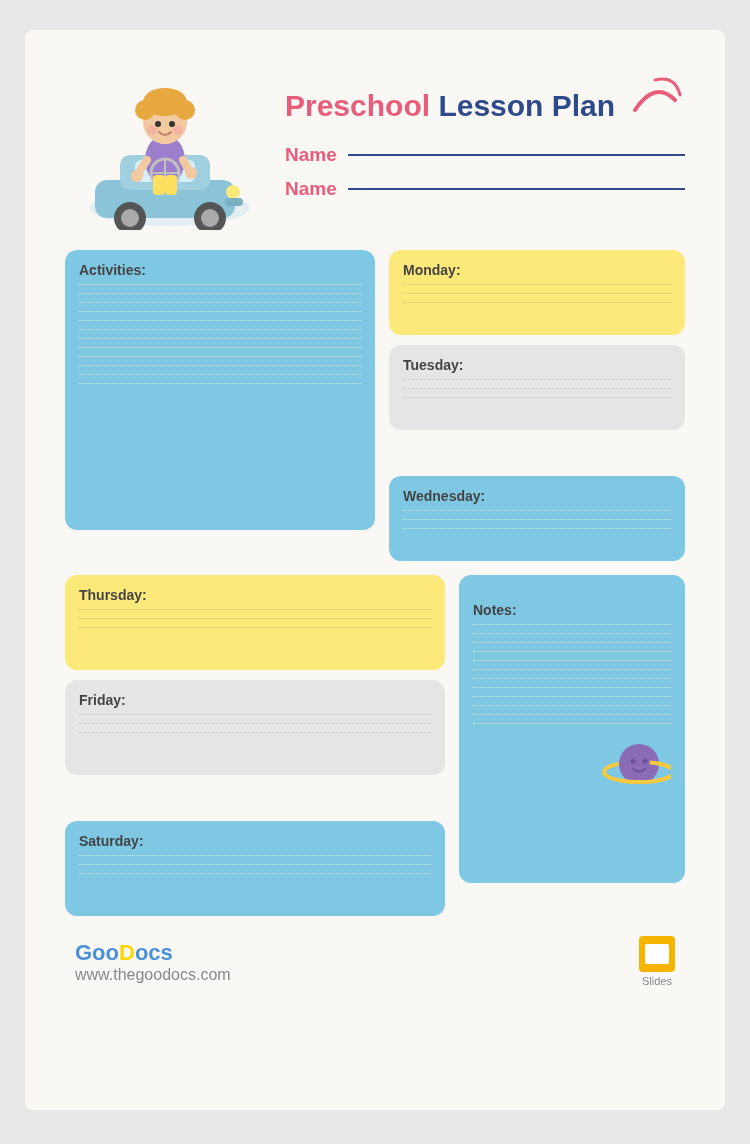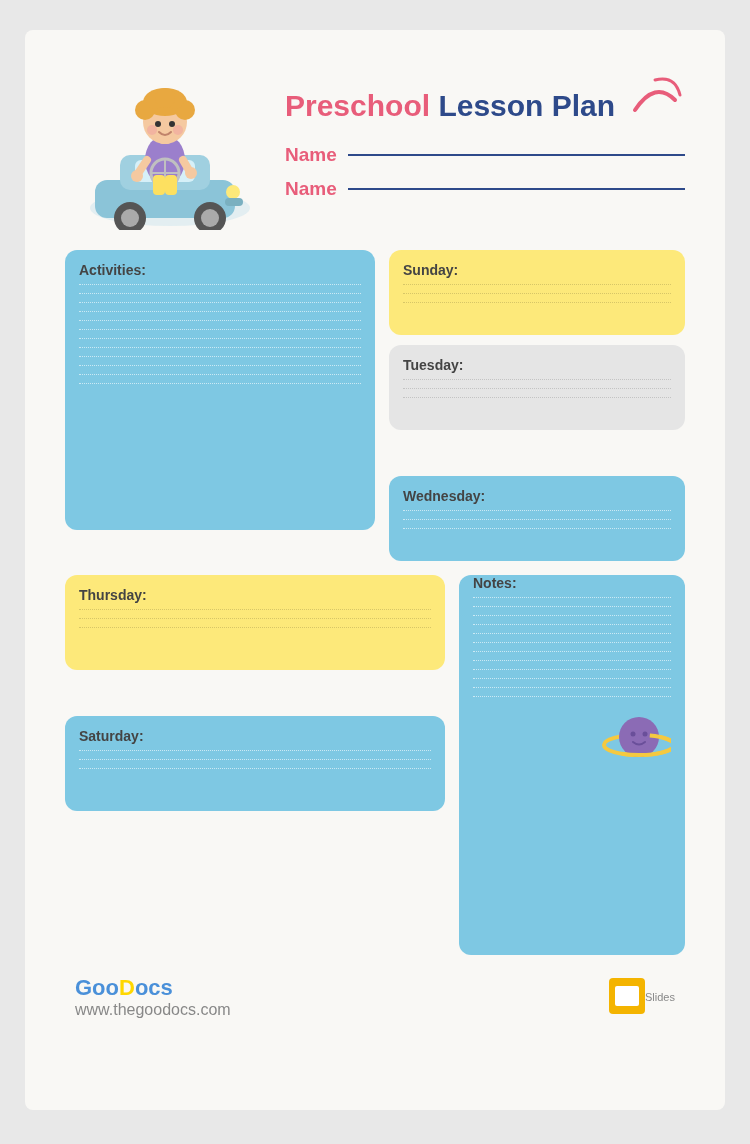--- a/index.html
+++ b/index.html
@@ -146,22 +146,22 @@
       flex: 1;
     }
     .day-box-md {
       border-radius: 12px;
       padding: 12px 14px;
       height: 95px;
     }
     .notes-box {
       background-color: #7ec8e3;
       border-radius: 12px;
-      padding: 0 14px;
-      height: 380px;
+      padding: 27px 14px;
+      height: 308px;
     }
     
     .footer {
       margin-top: 20px;
       display: flex;
       justify-content: space-between;
       align-items: center;
       padding: 0 10px;
     }
     .gooddocs-logo {
@@ -173,20 +173,21 @@
       font-weight: bold;
     }
     .gooddocs-goo { color: #4a90d9; }
     .gooddocs-o { color: #ffd700; }
     .gooddocs-url {
       font-size: 16px;
       color: #888;
     }
     .slides-icon {
       display: flex;
+      flex-direction: column;
       align-items: center;
       font-size: 11px;
       color: #888;
     }
     .slides-badge {
       width: 36px;
       height: 36px;
       background: #f4b400;
       border-radius: 4px;
       display: flex;
@@ -306,21 +307,21 @@
           <div class="dotted-line"></div>
           <div class="dotted-line"></div>
           <div class="dotted-line"></div>
           <div class="dotted-line"></div>
           <div class="dotted-line"></div>
         </div>
       </div>
     </div>
     <div class="right-col">
       <div class="day-box-sm bg-yellow">
-        <div class="section-label">Sunday:</div>
+        <div class="section-label">Monday:</div>
         <div class="dotted-lines">
           <div class="dotted-line-dark"></div>
           <div class="dotted-line-dark"></div>
           <div class="dotted-line-dark"></div>
         </div>
       </div>
       <div class="day-box-sm bg-pink">
         <div class="section-label">Tuesday:</div>
         <div class="dotted-lines">
           <div class="dotted-line-dark"></div>
@@ -342,20 +343,28 @@
   <div class="bottom-grid">
     <div class="bottom-left">
       <div class="day-box-md bg-yellow">
         <div class="section-label">Thursday:</div>
         <div class="dotted-lines">
           <div class="dotted-line-dark"></div>
           <div class="dotted-line-dark"></div>
           <div class="dotted-line-dark"></div>
         </div>
       </div>
+      <div class="day-box-md bg-pink">
+        <div class="section-label">Friday:</div>
+        <div class="dotted-lines">
+          <div class="dotted-line-dark"></div>
+          <div class="dotted-line-dark"></div>
+          <div class="dotted-line-dark"></div>
+        </div>
+      </div>
       <div class="day-box-md bg-blue">
         <div class="section-label">Saturday:</div>
         <div class="dotted-lines">
           <div class="dotted-line"></div>
           <div class="dotted-line"></div>
           <div class="dotted-line"></div>
         </div>
       </div>
     </div>
     <div class="bottom-right">

